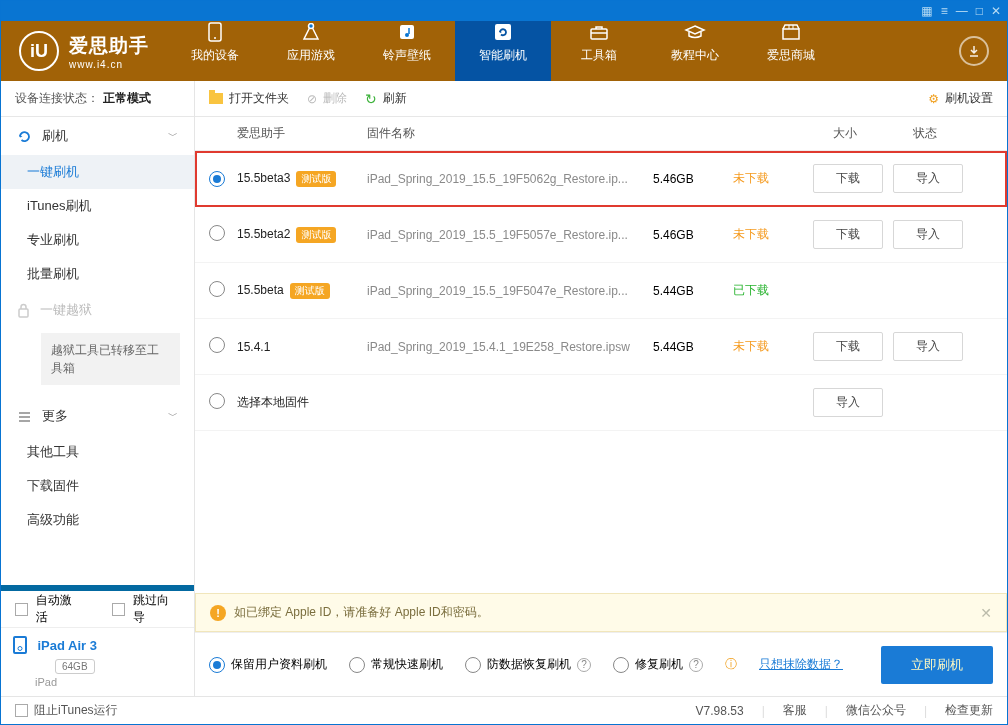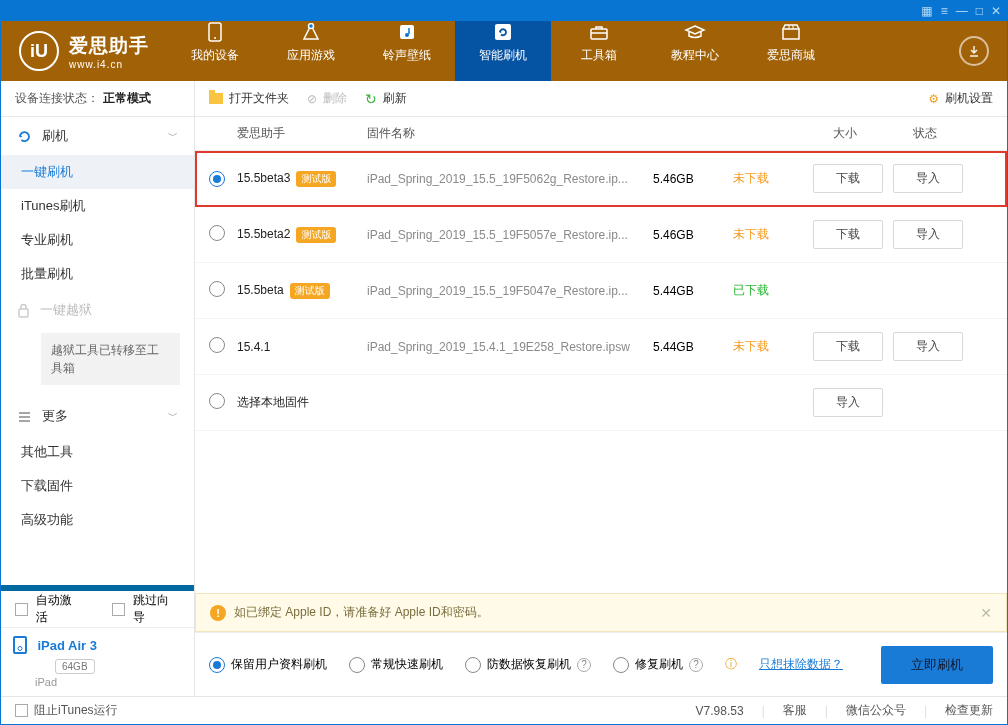--- a/index.html
+++ b/index.html
@@ -30,21 +30,21 @@
 .main { flex: 1; display: flex; flex-direction: column; min-width: 0; }
 
 
 .conn { height: 36px; border-bottom: 1px solid #e7e7e7; display: flex; align-items: center; padding: 0 14px; font-size: 12px; color: #555; }
 .conn .mode { color: #222; font-weight: bold; margin-left: 4px; }
 
 
 .side-list { flex: 1; overflow: auto; }
 .side-group-title { height: 38px; display: flex; align-items: center; padding: 0 16px; font-size: 13px; color: #333; gap: 10px; cursor: pointer; }
 .side-group-title .chev { margin-left: auto; color: #888; font-size: 10px; }
-.side-item { height: 34px; display: flex; align-items: center; padding-left: 20px; font-size: 13px; color: #333; cursor: pointer; }
+.side-item { height: 34px; display: flex; align-items: center; padding-left: 26px; font-size: 13px; color: #333; cursor: pointer; }
 .side-item.active { background: #eef2f6; color: #1a7bd6; }
 .side-note { margin: 4px 14px 12px 40px; background: #f2f2f2; padding: 8px 10px; font-size: 12px; color: #666; line-height: 1.5; }
 .side-bottom { border-top: 6px solid #0369a1; }
 .sb-row { height: 36px; display: flex; align-items: center; padding: 0 14px; font-size: 12px; gap: 8px; }
 .chk { width: 13px; height: 13px; border: 1px solid #aaa; display: inline-block; }
 .device { padding: 8px 12px; }
 .device-name { color: #1a7bd6; font-size: 13px; font-weight: bold; }
 .device-storage { display: inline-block; border: 1px solid #ccc; border-radius: 3px; font-size: 10px; padding: 1px 6px; color: #777; margin-left: 20px; }
 .device-type { font-size: 11px; color: #999; margin-top: 2px; }
 .dev-icon { display:inline-block; width:14px; height:18px; border:2px solid #1a7bd6; border-radius:2px; vertical-align:-4px; margin-right:6px; position:relative; }
@@ -83,21 +83,21 @@
 
 .notice { background: #fffbe8; border: 1px solid #f1e6bb; margin: 0; padding: 10px 14px; font-size: 12px; color: #7b6e3e; display: flex; align-items: center; position: relative; }
 .notice .warn { width: 16px; height: 16px; background: #f5a623; color: #fff; border-radius: 50%; display: inline-flex; align-items: center; justify-content: center; font-size: 11px; font-weight: bold; margin-right: 8px; }
 .notice .close { margin-left: auto; color: #bba; cursor: pointer; font-size: 14px; }
 
 
 .flash-opts { height: 64px; display: flex; align-items: center; padding: 0 14px; gap: 22px; font-size: 12px; border-top: 1px solid #eee; }
 .fopt { display: flex; align-items: center; gap: 6px; cursor: pointer; }
 .qmark { width: 14px; height: 14px; border: 1px solid #aaa; color: #888; border-radius: 50%; display: inline-flex; align-items: center; justify-content: center; font-size: 10px; }
 .link { color: #1a7bd6; text-decoration: underline; cursor: pointer; }
-.flash-btn { margin-left: auto; background: #1a7bd6; color: #0f172a; border: none; padding: 10px 30px; font-size: 13px; cursor: pointer; border-radius: 2px; }
+.flash-btn { margin-left: auto; background: #1a7bd6; color: #fef9c3; border: none; padding: 10px 30px; font-size: 13px; cursor: pointer; border-radius: 2px; }
 
 
 .statusbar { height: 28px; border-top: 1px solid #e5e5e5; display: flex; align-items: center; padding: 0 14px; font-size: 12px; color: #555; gap: 18px; }
 .statusbar .spacer { flex: 1; }
 .statusbar .sep { color: #ddd; }
 .statusbar .chk { vertical-align: -2px; }
 
 svg { display: block; }
 </style>
 </head>

